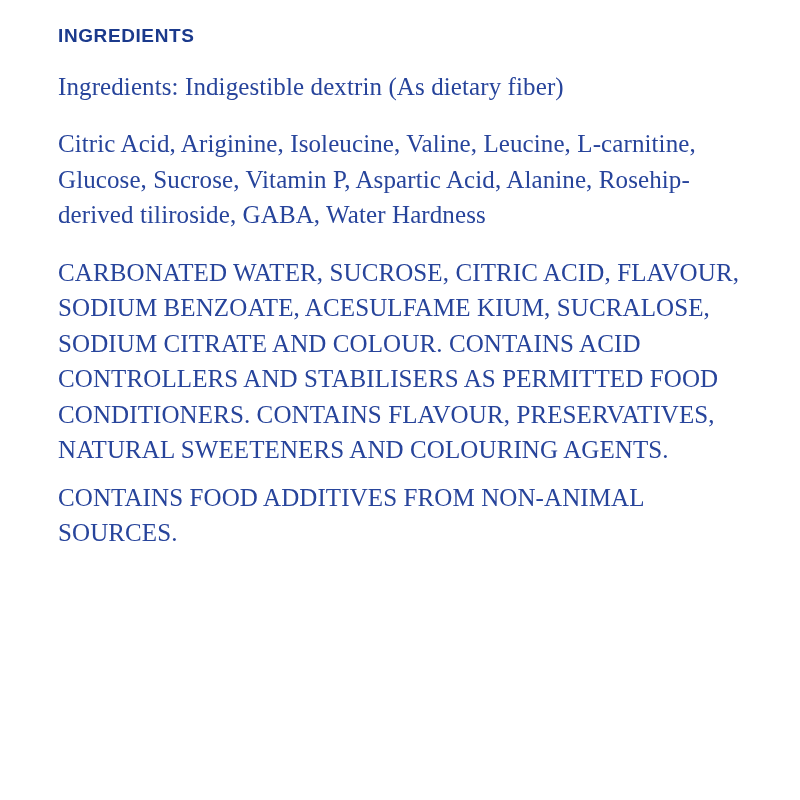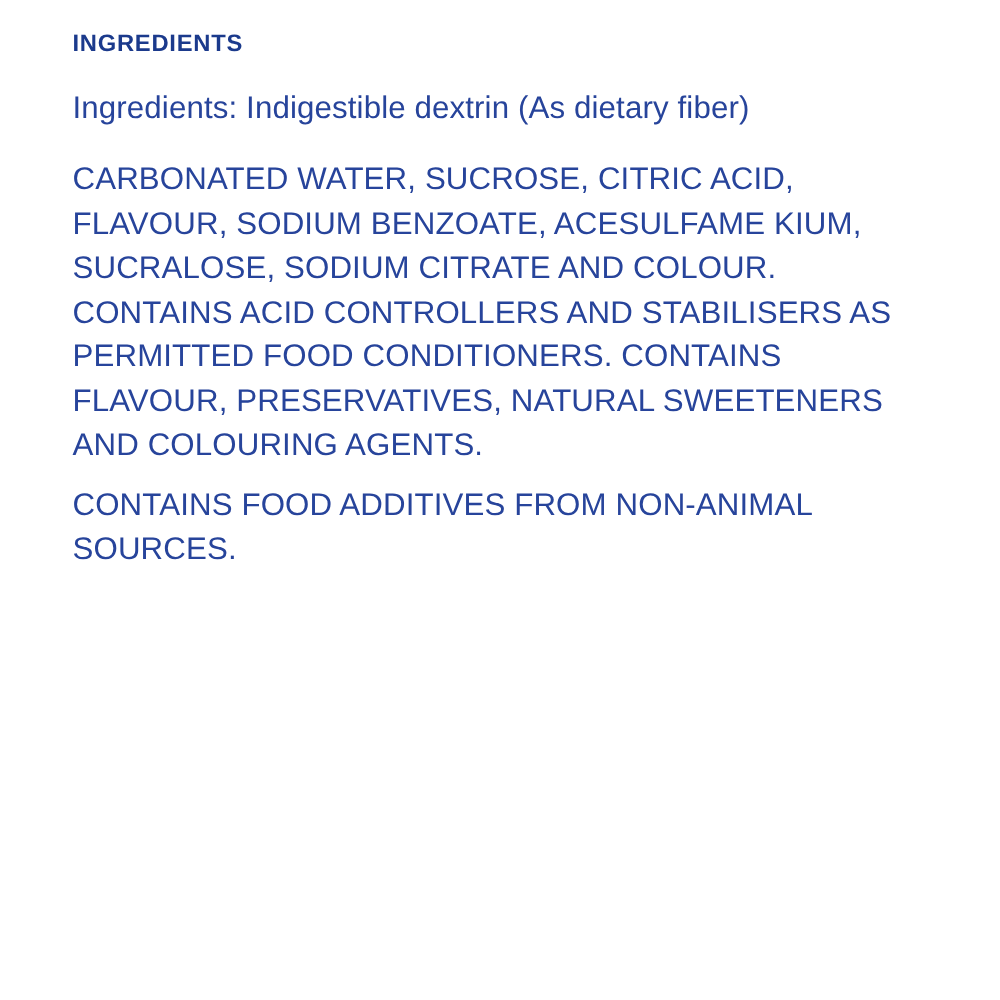--- a/index.html
+++ b/index.html
@@ -29,33 +29,35 @@
     margin: 0 0 22px 0;
     line-height: 1.1;
   }
   .para {
     font-size: 25px;
     line-height: 1.42;
     color: #27449b;
     margin: 0 0 22px 0;
     font-weight: 400;
     letter-spacing: 0.1px;
+    font-family: Liberation Serif, serif;
   }
   .para.upper {
     margin-bottom: 12px;
   }
   .para:last-child {
     margin-bottom: 16px;
   }
 </style>
 </head>
 <body>
 
 <div class="page">
   <h2 class="section-heading">INGREDIENTS</h2>
 
   <p class="para">Ingredients: Indigestible dextrin (As dietary fiber)</p>
 
+  <p class="para">Citric Acid, Ariginine, Isoleucine, Valine, Leucine, L-carnitine, Glucose, Sucrose, Vitamin P, Aspartic Acid, Alanine, Rosehip-derived tiliroside, GABA, Water Hardness</p>
 
   <p class="para upper">CARBONATED WATER, SUCROSE, CITRIC ACID, FLAVOUR, SODIUM BENZOATE, ACESULFAME KIUM, SUCRALOSE, SODIUM CITRATE AND COLOUR. CONTAINS ACID CONTROLLERS AND STABILISERS AS PERMITTED FOOD CONDITIONERS. CONTAINS FLAVOUR, PRESERVATIVES, NATURAL SWEETENERS AND COLOURING AGENTS.</p>
 
   <p class="para upper">CONTAINS FOOD ADDITIVES FROM NON-ANIMAL SOURCES.</p>
 </div>
 
 </body></html>

